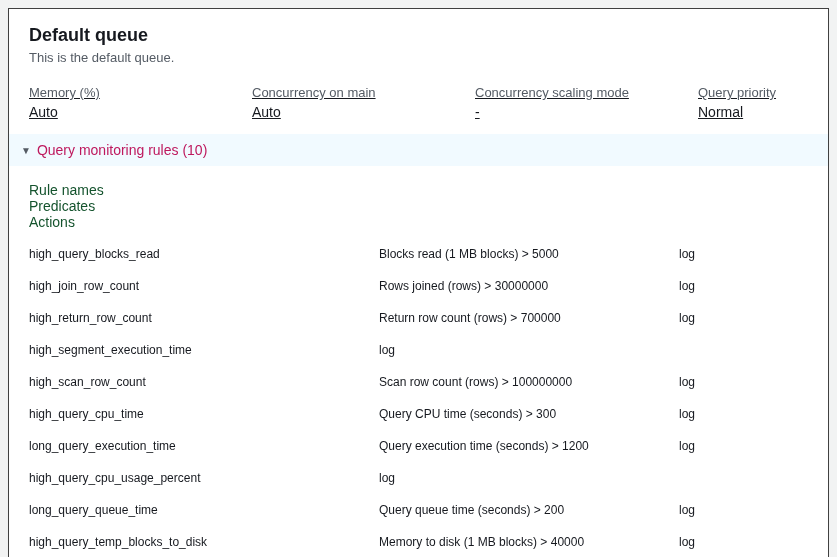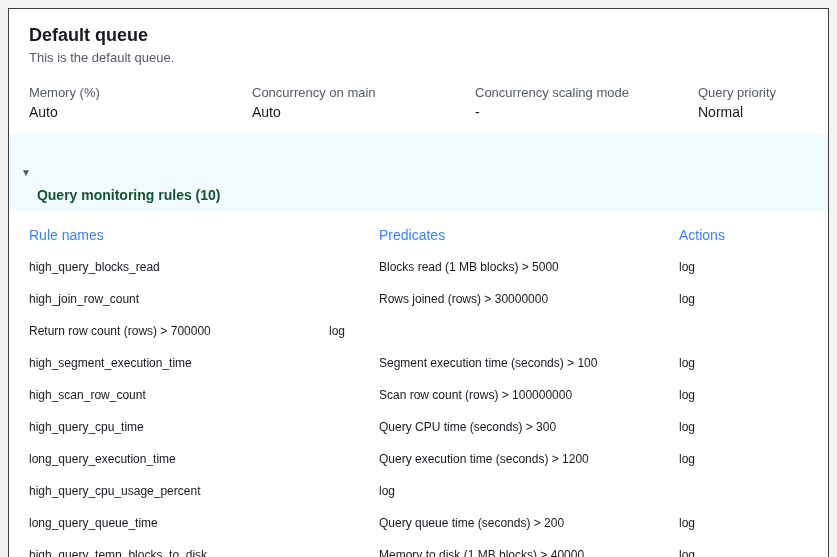--- a/index.html
+++ b/index.html
@@ -32,20 +32,21 @@
       font-size: 13px;
       color: #545b64;
     }
     .props-row {
       display: flex;
       padding: 6px 20px 14px 20px;
       gap: 20px;
     }
     .prop {
       flex: 1;
+      text-decoration: underline;
     }
     .prop-label {
       font-size: 13px;
       color: #545b64;
       margin-bottom: 4px;
     }
     .prop-value {
       font-size: 14px;
       color: #16191f;
     }
@@ -56,29 +57,29 @@
       align-items: center;
       cursor: pointer;
     }
     .triangle {
       font-size: 10px;
       color: #545b64;
       margin-right: 6px;
     }
     .section-title {
       font-size: 14px;
-      font-weight: 700;
-      color: #14532d;
-      margin-top: 45px;
+      font-weight: 400;
+      color: #be185d;
     }
     .table-header {
       display: flex;
       padding: 16px 20px 8px 20px;
-      color: #3b82f6;
+      color: #14532d;
       font-size: 14px;
+      flex-direction: column;
     }
     .col-rule {
       width: 350px;
     }
     .col-pred {
       width: 300px;
     }
     .col-action {
       flex: 1;
     }
@@ -136,26 +137,26 @@
         <div class="col-rule">high_query_blocks_read</div>
         <div class="col-pred">Blocks read (1 MB blocks) &gt; 5000</div>
         <div class="col-action">log</div>
       </div>
       <div class="table-row">
         <div class="col-rule">high_join_row_count</div>
         <div class="col-pred">Rows joined (rows) &gt; 30000000</div>
         <div class="col-action">log</div>
       </div>
       <div class="table-row">
+        <div class="col-rule">high_return_row_count</div>
         <div class="col-pred">Return row count (rows) &gt; 700000</div>
         <div class="col-action">log</div>
       </div>
       <div class="table-row">
         <div class="col-rule">high_segment_execution_time</div>
-        <div class="col-pred">Segment execution time (seconds) &gt; 100</div>
         <div class="col-action">log</div>
       </div>
       <div class="table-row">
         <div class="col-rule">high_scan_row_count</div>
         <div class="col-pred">Scan row count (rows) &gt; 100000000</div>
         <div class="col-action">log</div>
       </div>
       <div class="table-row">
         <div class="col-rule">high_query_cpu_time</div>
         <div class="col-pred">Query CPU time (seconds) &gt; 300</div>

